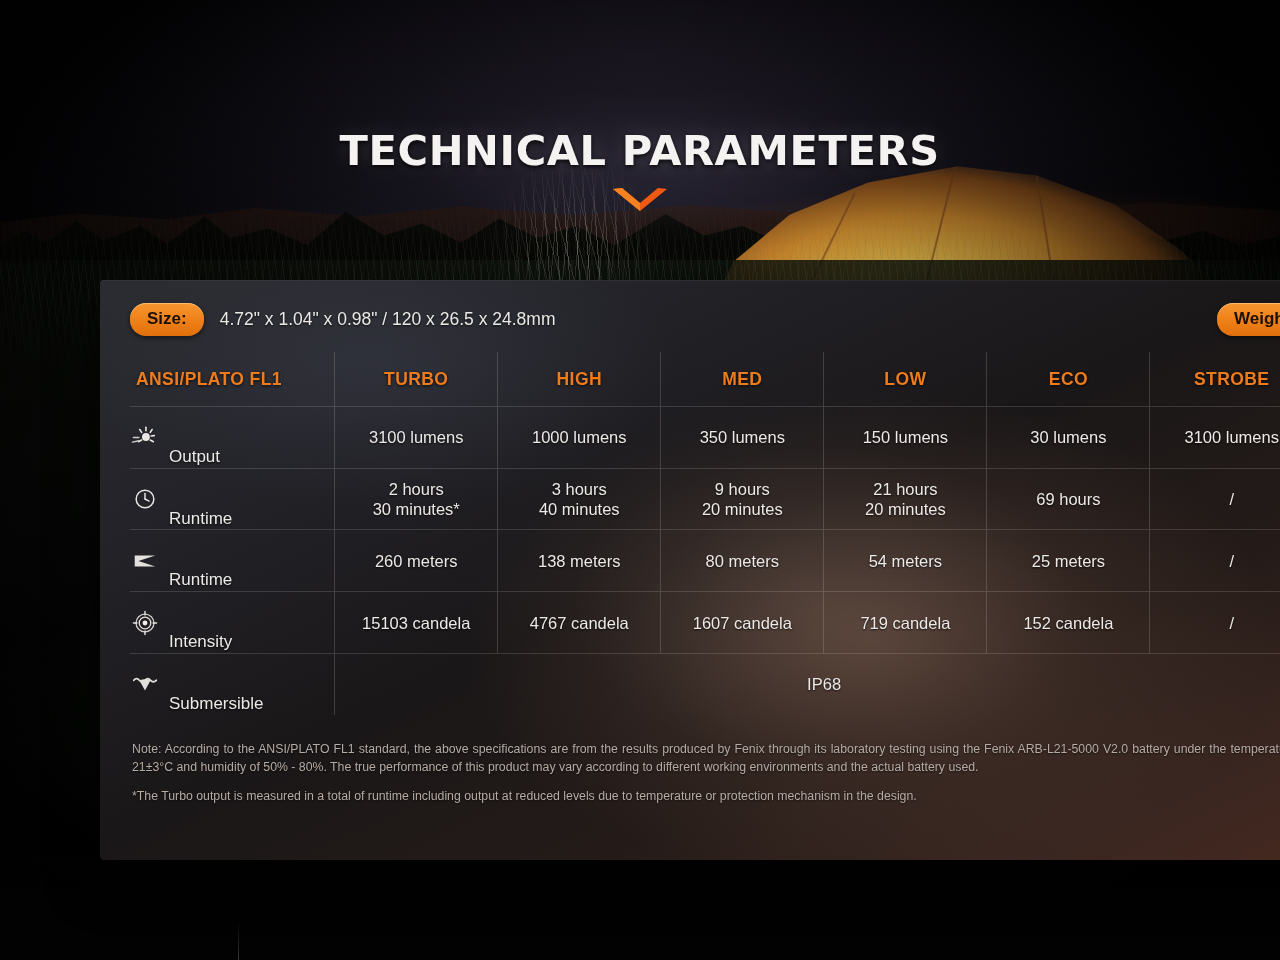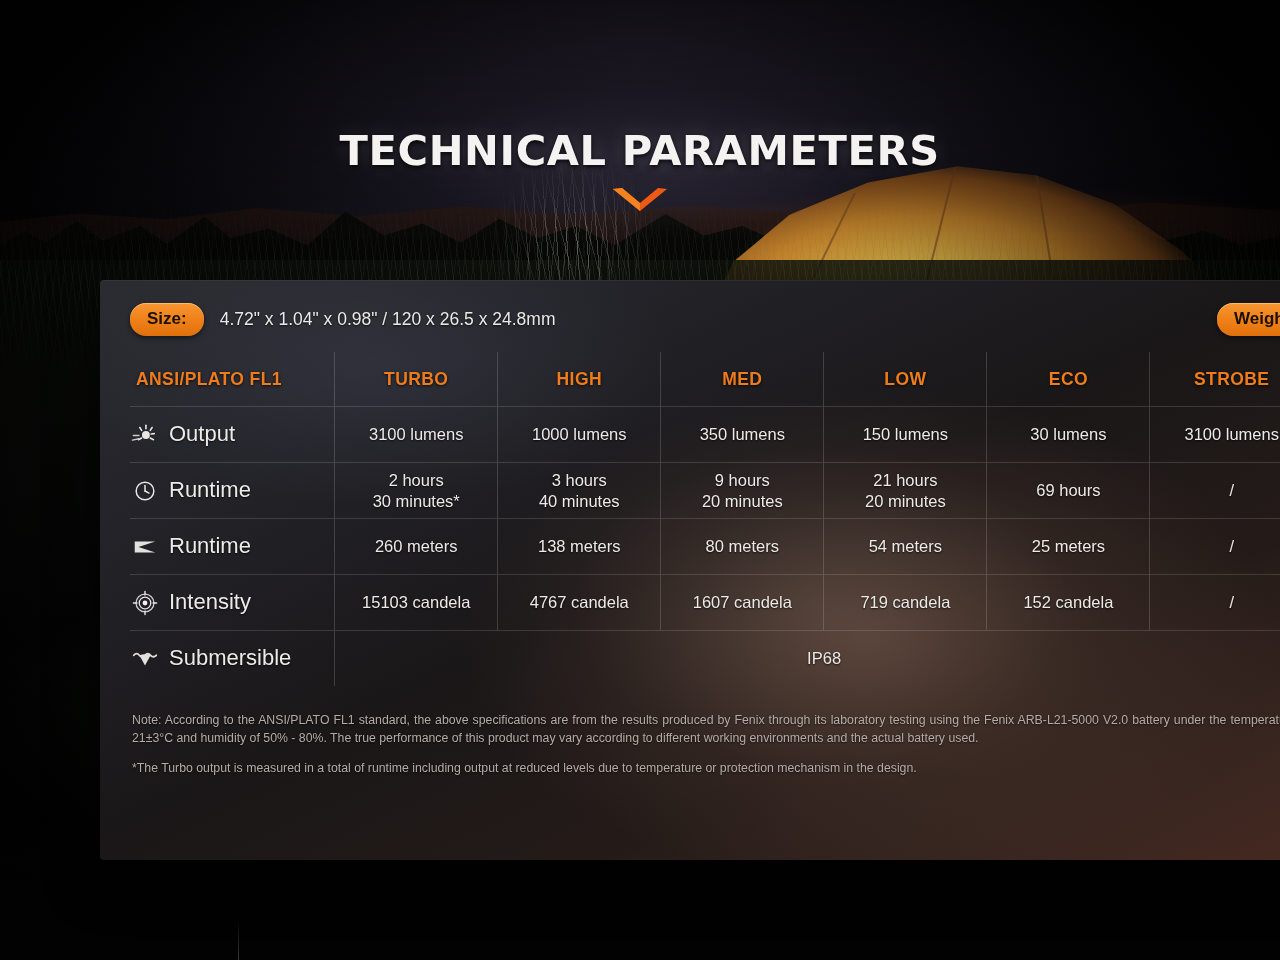--- a/index.html
+++ b/index.html
@@ -148,21 +148,21 @@
   }
   #spec-table thead th.hcell{text-align:left;padding-left:6px;}
   #spec-table tbody td{
     height:55px;
     color:#ece9e6;font-size:16.5px;line-height:1.22;
     text-shadow:0 1px 2px rgba(0,0,0,.75);
   }
   td.lbl{text-align:left;padding-left:4px;}
   .lbl-wrap{display:flex;align-items:center;gap:9px;}
   .lbl-wrap .row-icon{flex:0 0 30px;width:30px;height:30px;display:flex;align-items:center;justify-content:center;}
-  .lbl-wrap .row-name{font-size:22px;color:#eceae7;}
+  .lbl-wrap .row-name{font-size:17px;color:#eceae7;margin-top:40px;}
   .two-line{white-space:pre-line;}
   .span-val{font-size:17px;}
   tr.tall td{height:56px;}
 
   
   #notes{padding:14px 2px 0;}
   .note-p{
     color:#b5aba5;font-size:12.3px;line-height:1.45;
     text-align:justify;text-align-last:left;
     margin:12px 0 11px 0;

